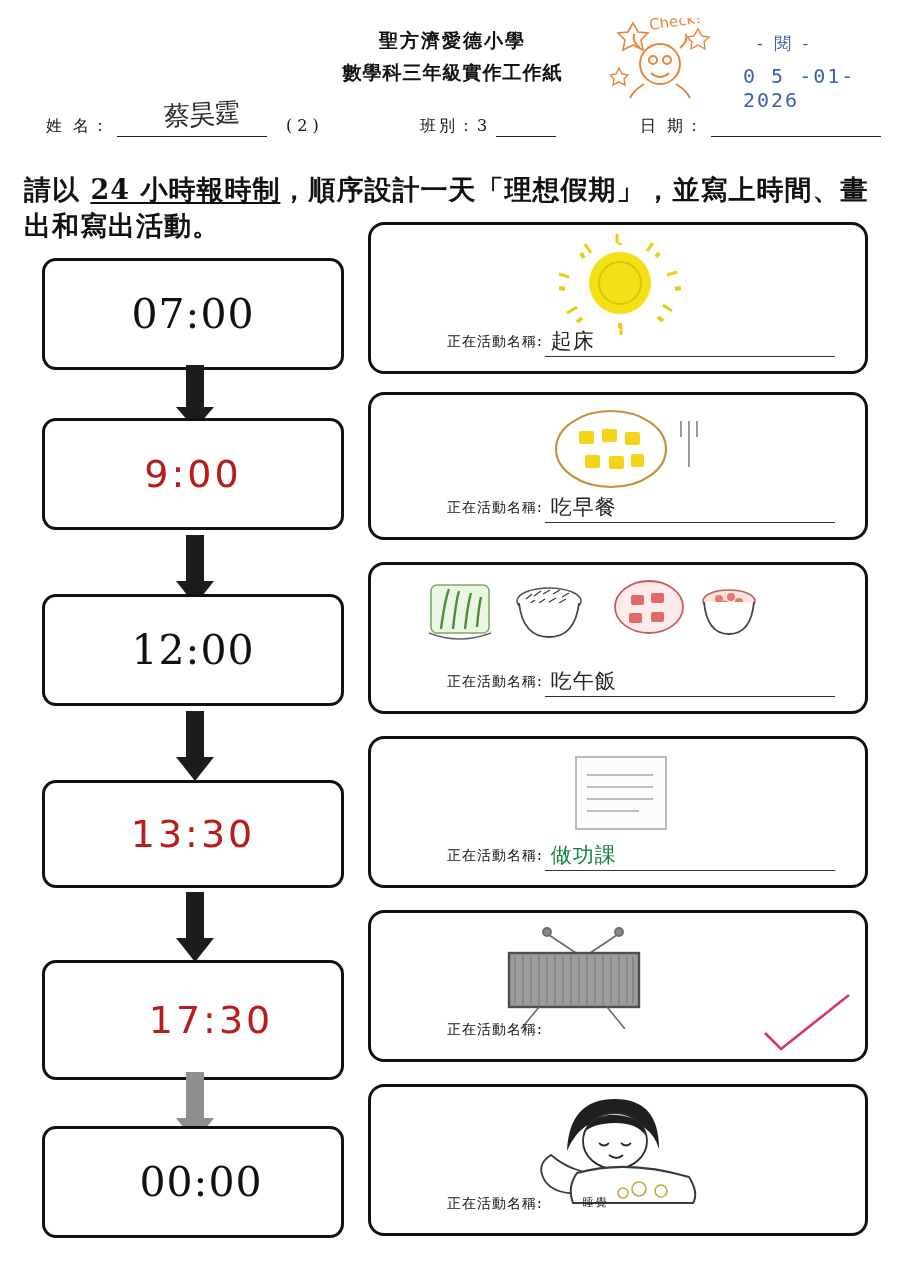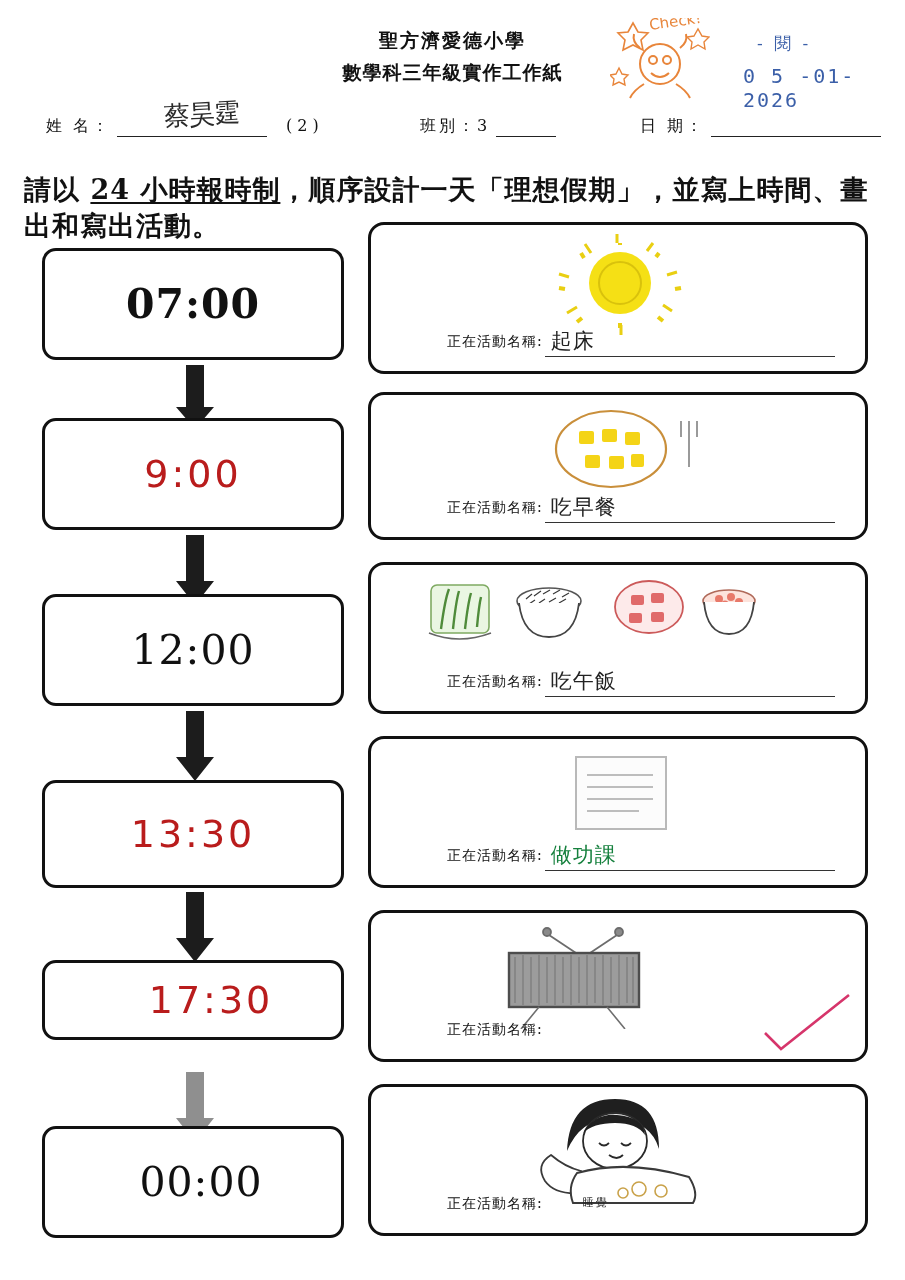--- a/index.html
+++ b/index.html
@@ -270,21 +270,21 @@
 </div>
 
 <div class="instruction">
   <span>請以 </span><u>24 小時報時制</u><span>，順序設計一天「理想假期」，並寫上時間、畫出和寫出活動。</span>
 </div>
 
 <div class="worksheet-body">
 
   <div class="col-times">
 
-    <div class="time-box" style="top:26px; height:112px;font-weight:bold;">
+    <div class="time-box" style="top:36px; height:112px;">
       <span class="time-text printed">07:00</span>
     </div>
 
     <div class="arrow" style="top:143px;">
       <svg viewBox="0 0 46 66" height="66">
           <path d="M14 0 h18 v42 h10 L23 64 L4 42 h10z" fill="#1c1c1c"></path>
         </svg>
     </div>
 
     <div class="time-box" style="top:196px; height:112px;">
@@ -310,21 +310,21 @@
     <div class="time-box" style="top:558px; height:108px;">
       <span class="time-text pencil">13:30</span>
     </div>
 
     <div class="arrow" style="top:670px;">
       <svg viewBox="0 0 46 72" height="72">
           <path d="M14 0 h18 v46 h10 L23 70 L4 46 h10z" fill="#1c1c1c"></path>
         </svg>
     </div>
 
-    <div class="time-box" style="top:738px; height:80px;padding-left:36px;">
+    <div class="time-box" style="top:738px; height:120px;padding-left:36px;">
       <span class="time-text pencil">17:30</span>
     </div>
 
     <div class="arrow" style="top:850px;">
       <svg viewBox="0 0 46 72" height="72">
           <path d="M14 0 h18 v46 h10 L23 70 L4 46 h10z" fill="#8f8f8f"></path>
         </svg>
     </div>
 
     <div class="time-box" style="top:904px; height:112px;padding-left:16px;">

